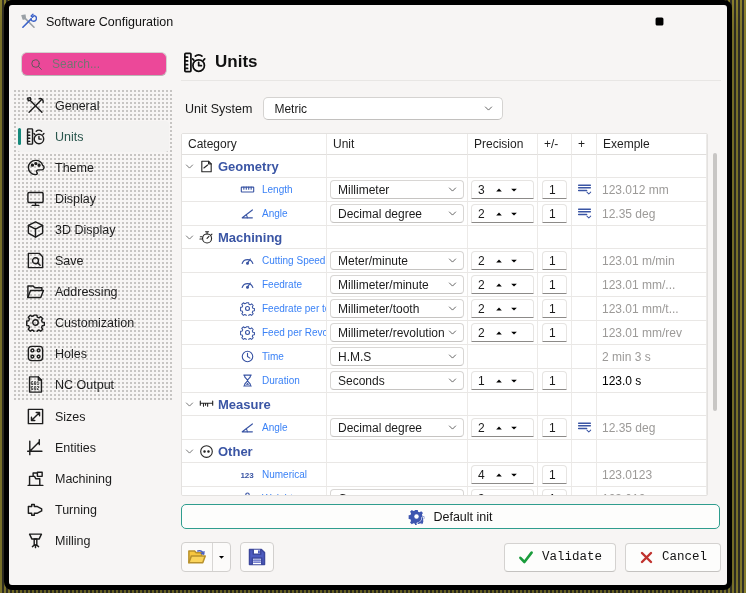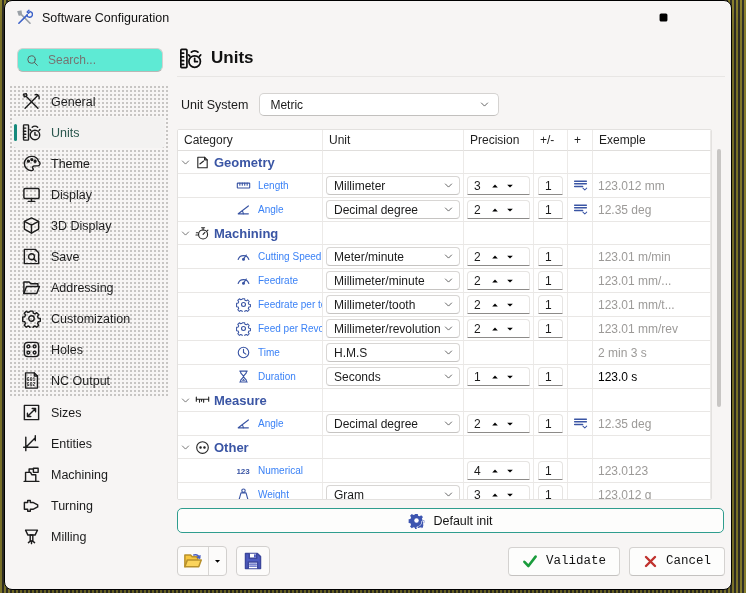--- a/index.html
+++ b/index.html
@@ -1,32 +1,32 @@
 <!DOCTYPE html>
 <html><head>
 <meta charset="utf-8">
 <style>
   html,body{margin:0;padding:0;width:746px;height:593px;overflow:hidden;
     font-family:"Liberation Sans", sans-serif;
     background:repeating-linear-gradient(90deg,#8f852f 0 2px,#35342a 2px 4px);}
   *{box-sizing:border-box;}
   .dialog{position:absolute;left:4px;top:0;width:728px;height:590px;background:#f7f5f4;
-    border:1px solid #000000;border-radius:8px;overflow:hidden;display:flex;flex-direction:column;
+    border:5px solid #000000;border-radius:8px;overflow:hidden;display:flex;flex-direction:column;
     box-shadow:0 10px 30px rgba(0,0,0,.4);}
   
   .titlebar{flex:none;height:33px;display:flex;align-items:center;padding-left:11px;}
   .title-ic{width:17px;height:17px;}
   .title-text{margin-left:9px;font-size:12.5px;color:#111;}
   .win-btns{margin-left:auto;display:flex;height:100%;}
   .win-btn{width:45px;height:100%;display:flex;align-items:center;justify-content:center;color:#161616;}
   .win-btn svg{width:15px;height:15px;}
   
   .bodyrow{flex:1;display:flex;min-height:0;}
   .sidebar{flex:none;width:168px;display:flex;flex-direction:column;padding-top:14px;}
-  .searchbox{margin:0 10px 13px 12px;height:24px;background:#5eead4;border:1px solid #d3d1cf;
+  .searchbox{margin:0 10px 13px 12px;height:24px;background:#ec4899;border:1px solid #d3d1cf;
     border-bottom-color:#b9b7b5;border-radius:6px;display:flex;align-items:center;padding:0 8px;gap:7px;}
   .searchbox input{border:none;outline:none;background:transparent;font-size:12px;width:100%;
     font-family:"Liberation Sans",sans-serif;color:#333;}
   .searchbox input::placeholder{color:#767472;}
   .search-ic{width:13px;height:13px;color:#5d5b59;flex:none;}
   .nav-dotted{margin:0 4px;border-radius:4px;padding:1px 0;
     background-image:radial-gradient(#c7c5c3 .8px, rgba(0,0,0,0) .9px);background-size:4px 4px;}
   .nav-plain{margin:0 4px;}
   .nav-item{position:relative;height:31px;margin:0 4px;border-radius:4px;display:flex;align-items:center;
     padding-left:9px;gap:10px;}

